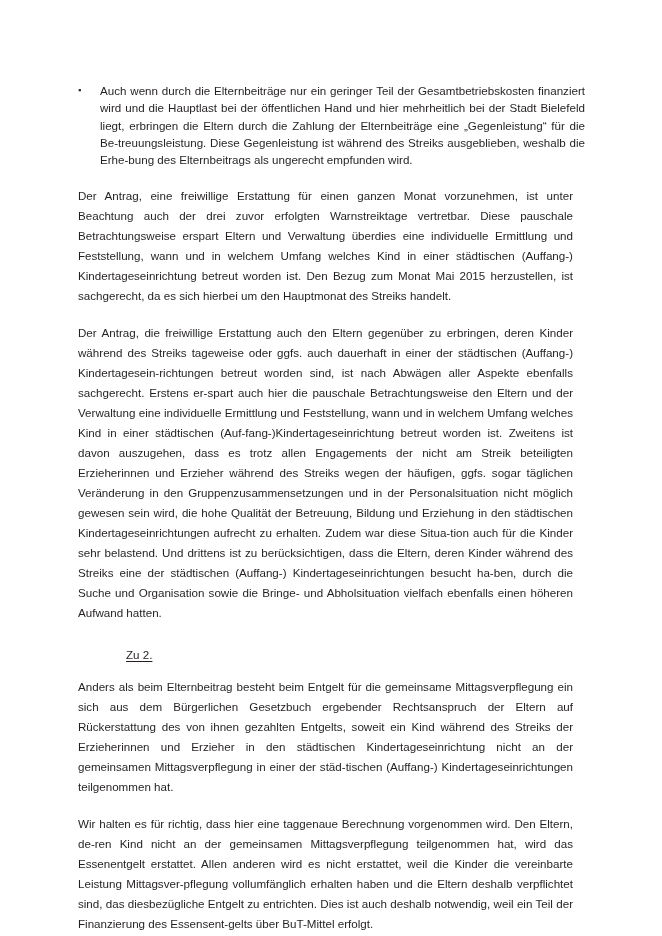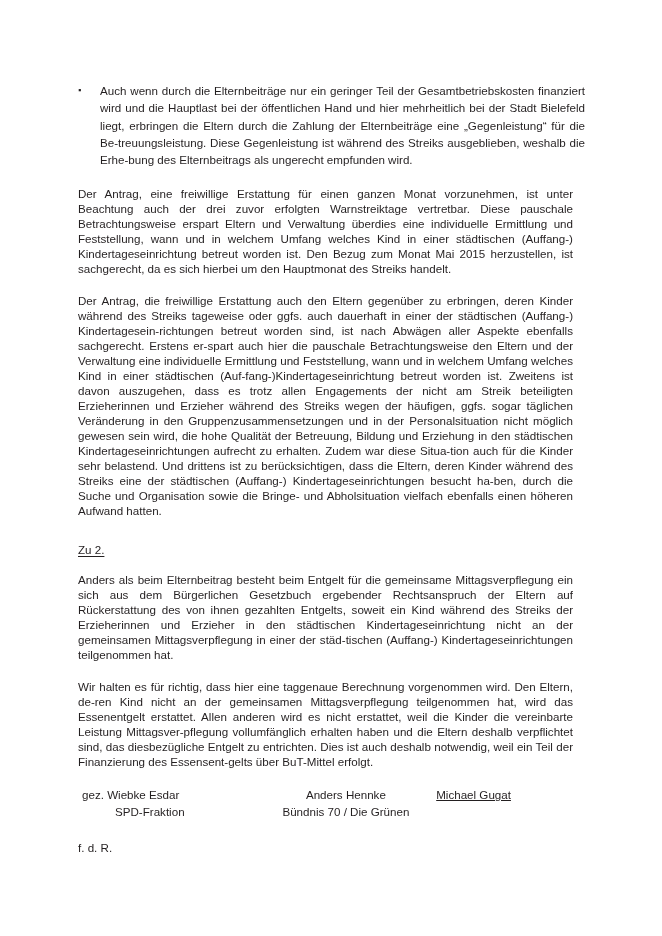--- a/index.html
+++ b/index.html
@@ -20,21 +20,21 @@
   }
   .content {
     position: absolute;
     left: 78px;
     top: 82px;
     width: 507px;
   }
   p.body {
     margin: 0 12px 17px 0;
     font-size: 11.6px;
-    line-height: 15px;
+    line-height: 20px;
     text-align: justify;
     text-justify: inter-word;
     hyphens: manual;
   }
   ul.bullets {
     margin: 0 0 17px 0;
     padding: 0;
     list-style: none;
   }
   ul.bullets li {
@@ -59,20 +59,21 @@
     margin: 0 0 14px 0;
     font-size: 11.6px;
     line-height: 17.35px;
     font-weight: normal;
     text-decoration: underline;
     text-underline-offset: 2px;
     display: block;
   }
   h2.section-heading span {
     text-underline-offset: 2px;
+    margin-left: 48px;
   }
   .spacer-sm { height: 6px; }
   .signature-block {
     display: flex;
     width: 507px;
     margin-top: 12px;
     margin-bottom: 18px;
   }
   .sig-col {
     font-size: 11.6px;

